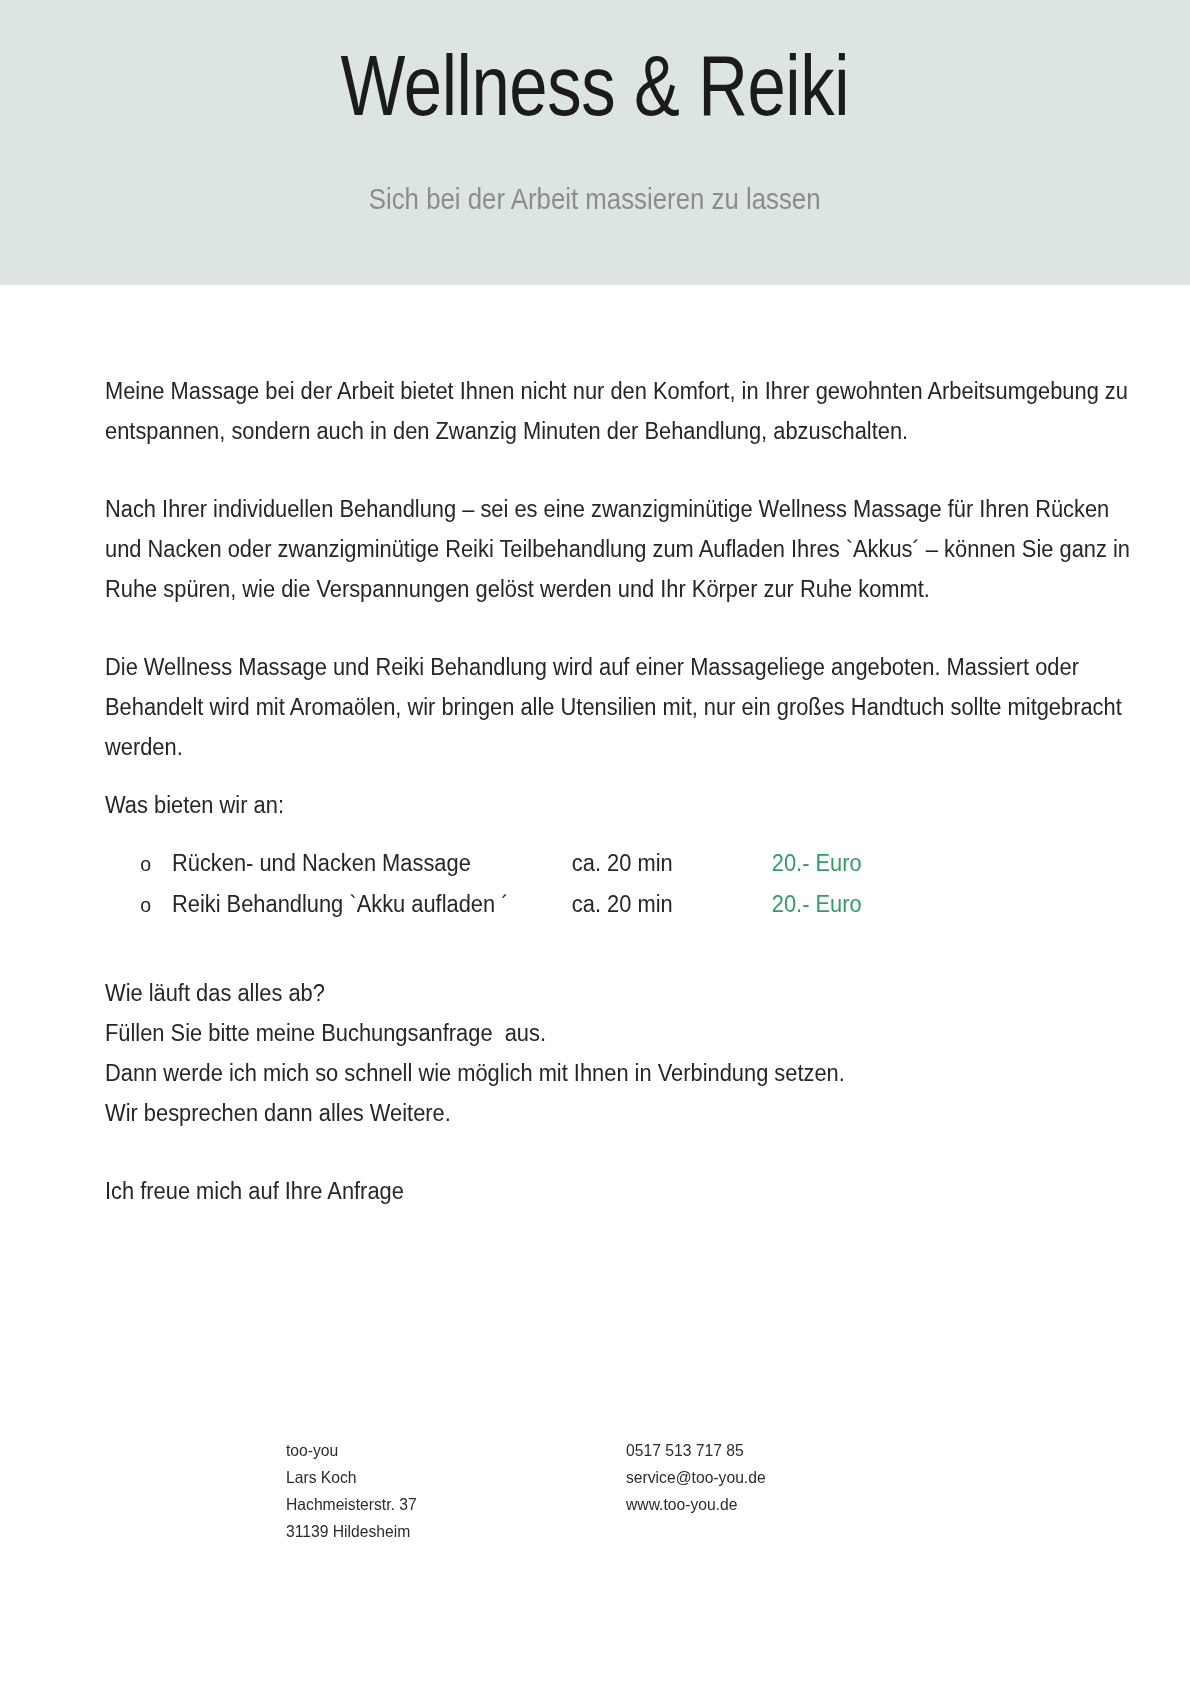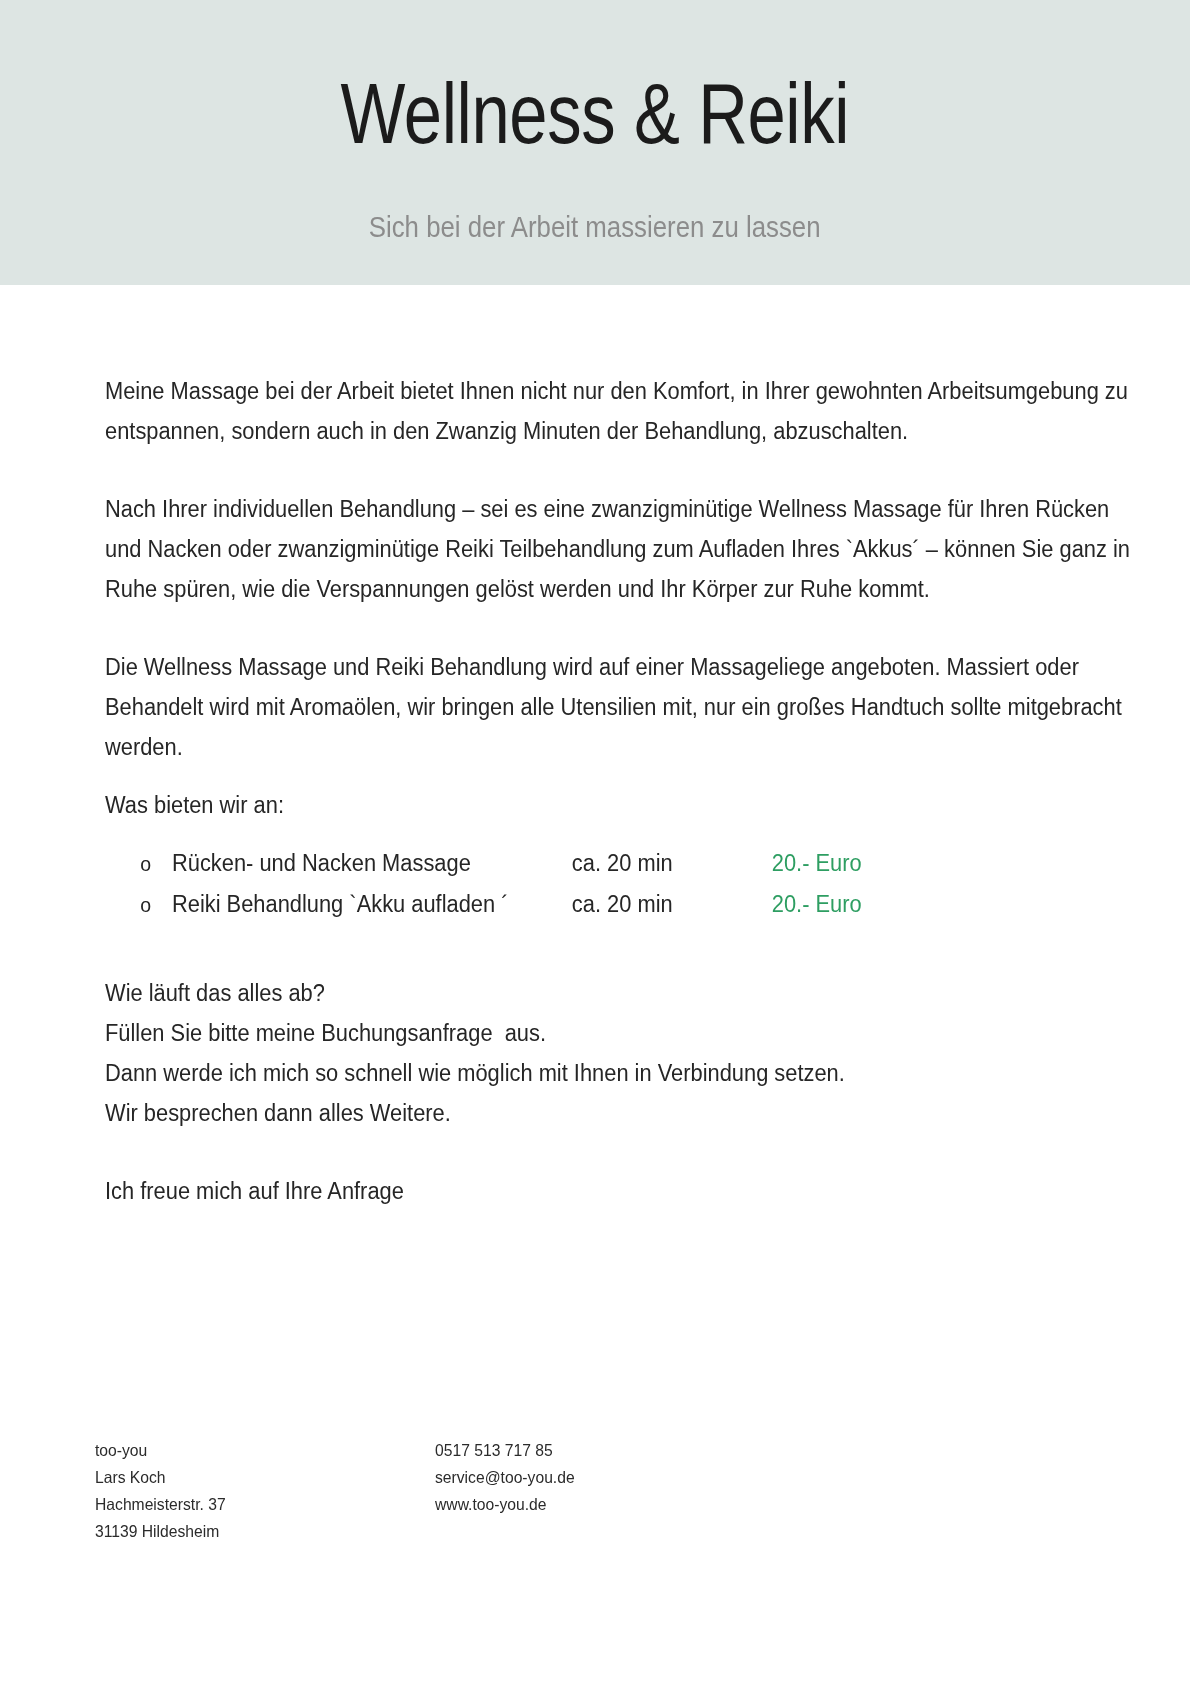--- a/index.html
+++ b/index.html
@@ -19,21 +19,21 @@
   
   .header-band {
     width: 1190px;
     height: 285px;
     background: #dde5e3;
     box-sizing: border-box;
     display: flex;
     flex-direction: column;
     align-items: center;
     justify-content: flex-start;
-    padding-top: 68px;
+    padding-top: 40px;
   }
   .doc-title {
     font-size: 86px;
     line-height: 1.05;
     font-weight: 400;
     color: #1b1b1b;
     letter-spacing: -0.5px;
     margin: 0;
     transform: scaleX(0.80);
     transform-origin: center top;
@@ -118,22 +118,23 @@
     width: 107.5%;
   }
 
   
   .footer {
     position: absolute;
     left: 0;
     top: 1437px;
     width: 1190px;
     box-sizing: border-box;
-    padding-left: 95px;
+    padding-left: 62px;
     display: flex;
+    justify-content: center;
   }
   .footer-col {
     font-size: 16.5px;
     line-height: 27px;
     color: #2b2b2b;
     transform: scaleX(0.95);
     transform-origin: left top;
   }
   .footer-col-left { width: 340px; flex: 0 0 340px; }
   .footer-col-right { width: 340px; flex: 0 0 340px; }

